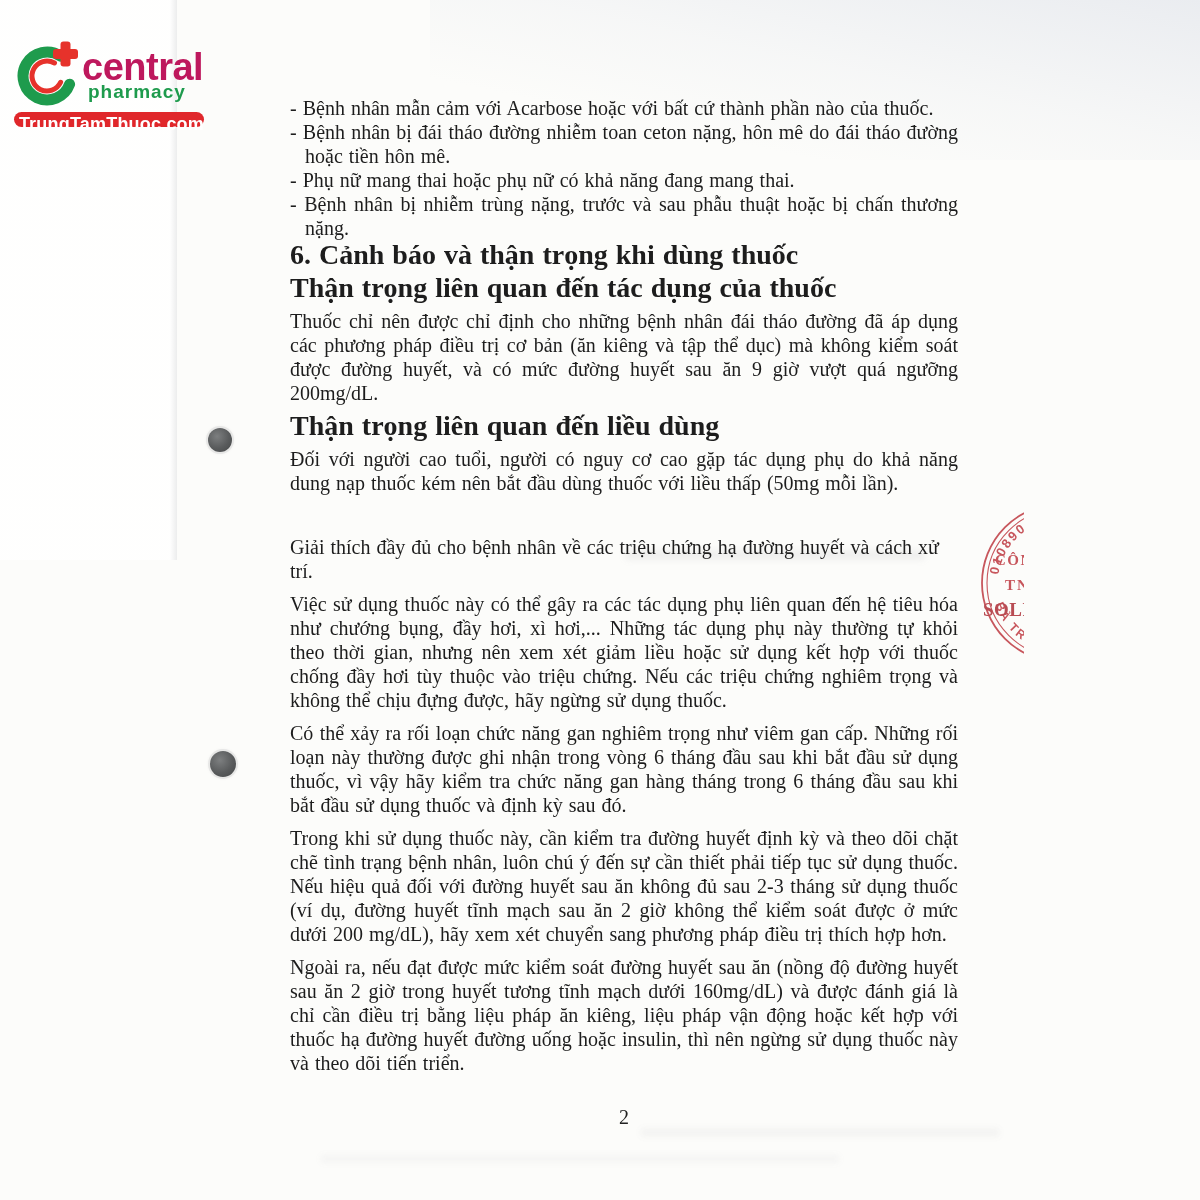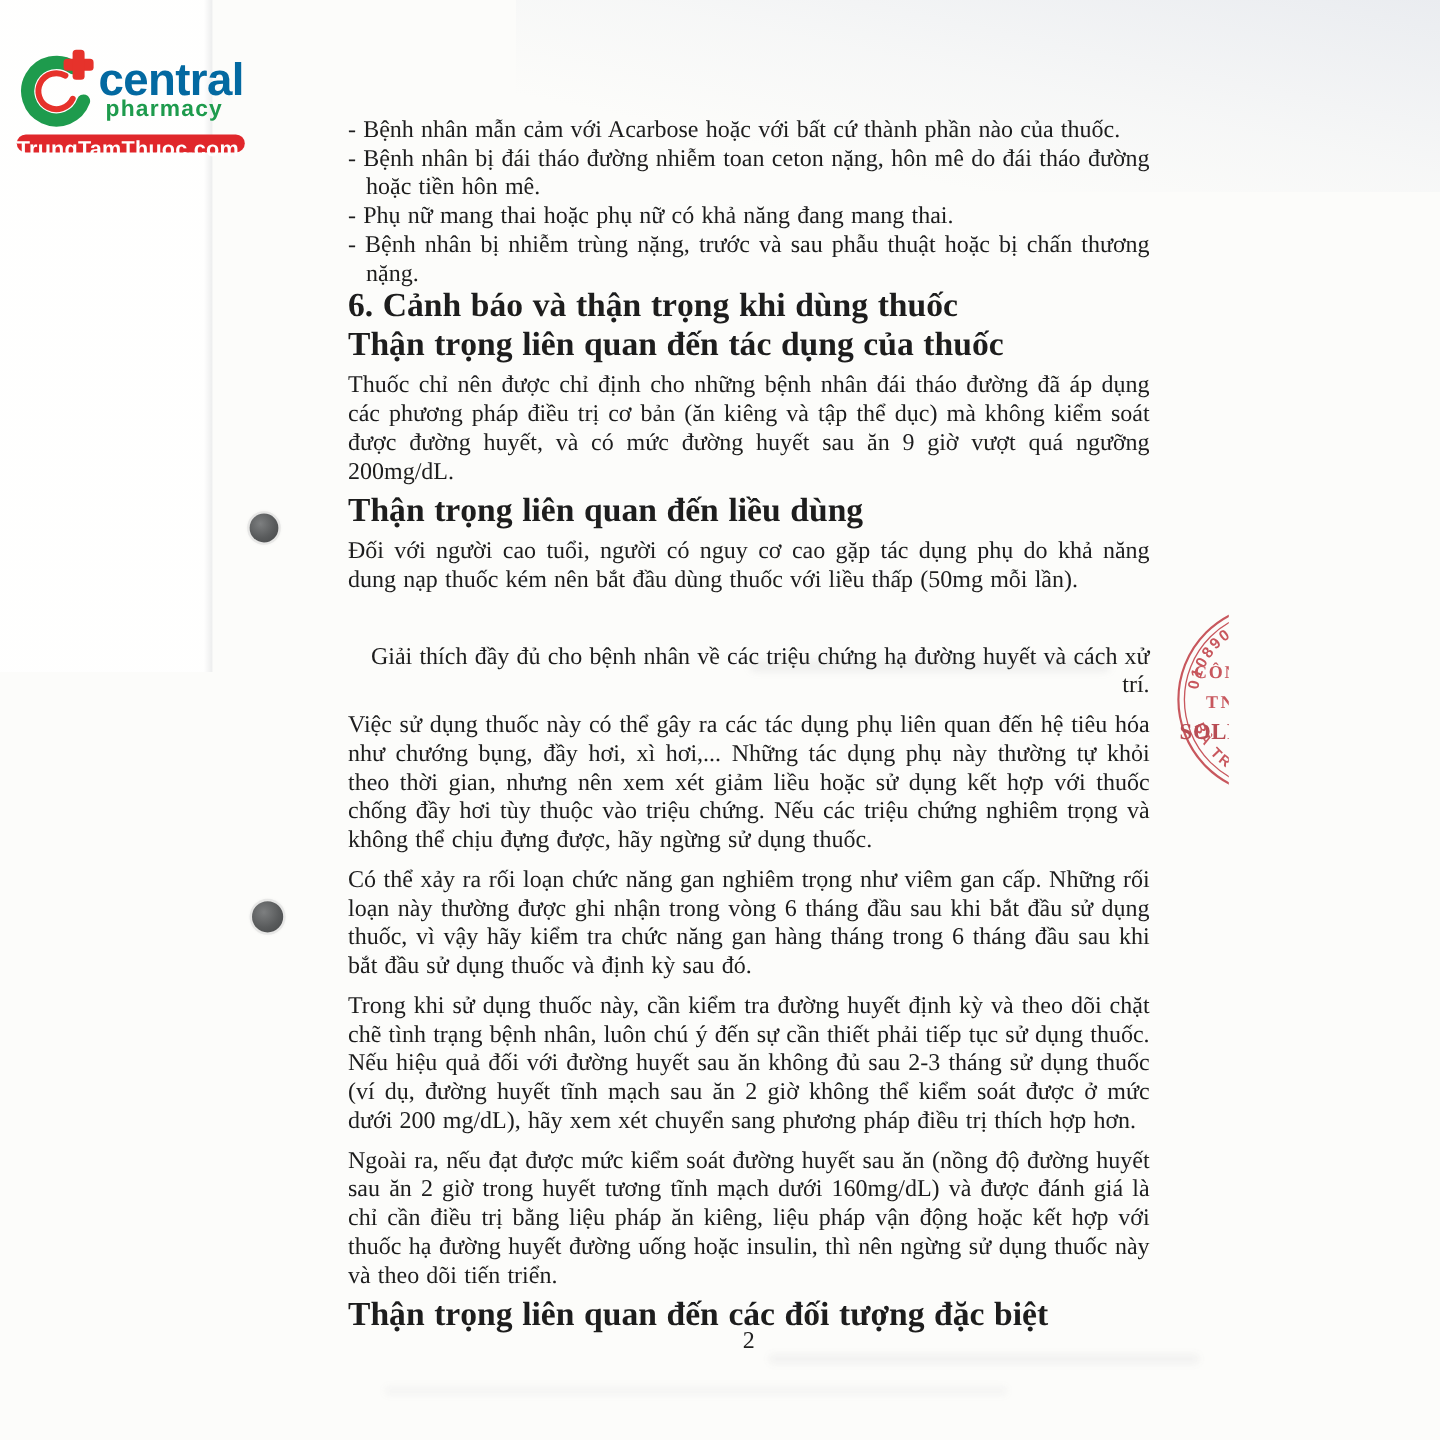--- a/index.html
+++ b/index.html
@@ -17,28 +17,28 @@
     background:linear-gradient(90deg,rgba(255,255,255,0.85) 0%,rgba(255,255,255,0.85) 96%,rgba(140,145,160,0.14) 100%);}
   
   .logo{position:absolute;left:0;top:0;width:230px;height:150px;}
   .logo .mark{position:absolute;left:16px;top:40px;}
   .logo .brand{position:absolute;left:82px;top:46px;font-family:"Liberation Sans","DejaVu Sans",sans-serif;
     font-weight:bold;font-size:38px;letter-spacing:-0.5px;}
   .logo .tagline{position:absolute;left:88px;top:81px;font-family:"Liberation Sans","DejaVu Sans",sans-serif;
     font-weight:bold;font-size:19px;letter-spacing:1px;}
   .logo .badge{position:absolute;left:14px;top:112px;width:190px;height:15px;border-radius:13px;
     font-family:"Liberation Sans","DejaVu Sans",sans-serif;font-weight:bold;font-size:18px;
-    color:#ffffff;text-align:left;line-height:25px;letter-spacing:0.2px;}
+    color:#ffffff;text-align:right;line-height:25px;letter-spacing:0.2px;}
   
   .doc{position:absolute;left:290px;top:96px;width:668px;color:#1d1d1d;
     font-size:20px;line-height:24px;word-spacing:1px;}
   .doc p{margin:0 0 9px 0;text-align:justify;}
   .doc p.bullet{margin:0;padding-left:15px;text-indent:-15px;}
   .doc h3{font-size:28px;line-height:24px;margin:3px 0 9px 0;font-weight:bold;text-align:left;}
-  .doc p.single{text-align:right;margin-top:40px;}
+  .doc p.single{text-align:left;margin-top:40px;}
   
   .hole{position:absolute;border-radius:50%;
     background:radial-gradient(circle at 38% 35%,#7d7f80 0%,#595b5c 55%,#454748 100%);
     box-shadow:0 0 0 2px rgba(230,230,228,0.9),0 0 4px rgba(0,0,0,0.12);}
   .hole.h1{left:208px;top:428px;width:24px;height:24px;}
   .hole.h2{left:210px;top:751px;width:26px;height:26px;}
   
   .stamp-clip{position:absolute;left:975px;top:497px;width:49px;height:166px;overflow:hidden;}
   .stamp-clip svg{display:block;}
   
@@ -55,21 +55,21 @@
   <div class="scan-tint"></div>
   <div class="edge-strip"></div>
 
   <div class="logo">
     <svg class="mark" width="66" height="66" viewBox="0 0 66 66">
       <path d="M 53.6 44.2 A 24 24 0 1 1 44.8 16.3" fill="none" stroke="#1e9b4d" stroke-width="11" stroke-linecap="round"></path>
       <path d="M 44.6 42.3 A 15 15 0 1 1 38.5 23.0" fill="none" stroke="#e6322b" stroke-width="5" stroke-linecap="round"></path>
       <rect x="37" y="9" width="25" height="10" rx="3" fill="#e6322b"></rect>
       <rect x="44.5" y="1.5" width="10" height="25" rx="3" fill="#e6322b"></rect>
     </svg>
-    <div class="brand" style="color:#0369a1">central</div>
+    <div class="brand" style="color:#be185d">central</div>
     <div class="tagline" style="color:#1e9b4d">pharmacy</div>
     <div class="badge" style="background:#e0272b">TrungTamThuoc.com</div>
   </div>
 
   <div class="hole h1"></div>
   <div class="hole h2"></div>
 
   <div class="ghost" style="left:625px;top:550px;width:300px;height:10px;"></div>
   <div class="ghost" style="left:640px;top:1128px;width:360px;height:9px;opacity:0.7;"></div>
   <div class="ghost" style="left:320px;top:1155px;width:520px;height:8px;opacity:0.55;"></div>
@@ -104,18 +104,17 @@
     <h3>6. Cảnh báo và thận trọng khi dùng thuốc</h3>
     <h3>Thận trọng liên quan đến tác dụng của thuốc</h3>
     <p>Thuốc chỉ nên được chỉ định cho những bệnh nhân đái tháo đường đã áp dụng các phương pháp điều trị cơ bản (ăn kiêng và tập thể dục) mà không kiểm soát được đường huyết, và có mức đường huyết sau ăn 9 giờ vượt quá ngưỡng 200mg/dL.</p>
     <h3>Thận trọng liên quan đến liều dùng</h3>
     <p>Đối với người cao tuổi, người có nguy cơ cao gặp tác dụng phụ do khả năng dung nạp thuốc kém nên bắt đầu dùng thuốc với liều thấp (50mg mỗi lần).</p>
     <p class="single">Giải thích đầy đủ cho bệnh nhân về các triệu chứng hạ đường huyết và cách xử trí.</p>
     <p>Việc sử dụng thuốc này có thể gây ra các tác dụng phụ liên quan đến hệ tiêu hóa như chướng bụng, đầy hơi, xì hơi,... Những tác dụng phụ này thường tự khỏi theo thời gian, nhưng nên xem xét giảm liều hoặc sử dụng kết hợp với thuốc chống đầy hơi tùy thuộc vào triệu chứng. Nếu các triệu chứng nghiêm trọng và không thể chịu đựng được, hãy ngừng sử dụng thuốc.</p>
     <p>Có thể xảy ra rối loạn chức năng gan nghiêm trọng như viêm gan cấp. Những rối loạn này thường được ghi nhận trong vòng 6 tháng đầu sau khi bắt đầu sử dụng thuốc, vì vậy hãy kiểm tra chức năng gan hàng tháng trong 6 tháng đầu sau khi bắt đầu sử dụng thuốc và định kỳ sau đó.</p>
     <p>Trong khi sử dụng thuốc này, cần kiểm tra đường huyết định kỳ và theo dõi chặt chẽ tình trạng bệnh nhân, luôn chú ý đến sự cần thiết phải tiếp tục sử dụng thuốc. Nếu hiệu quả đối với đường huyết sau ăn không đủ sau 2-3 tháng sử dụng thuốc (ví dụ, đường huyết tĩnh mạch sau ăn 2 giờ không thể kiểm soát được ở mức dưới 200 mg/dL), hãy xem xét chuyển sang phương pháp điều trị thích hợp hơn.</p>
     <p>Ngoài ra, nếu đạt được mức kiểm soát đường huyết sau ăn (nồng độ đường huyết sau ăn 2 giờ trong huyết tương tĩnh mạch dưới 160mg/dL) và được đánh giá là chỉ cần điều trị bằng liệu pháp ăn kiêng, liệu pháp vận động hoặc kết hợp với thuốc hạ đường huyết đường uống hoặc insulin, thì nên ngừng sử dụng thuốc này và theo dõi tiến triển.</p>
-    <h3>Thận trọng liên quan đến các đối tượng đặc biệt</h3>
   </div>
 
   <div class="pagenum">2</div>
 
 </div>
 
 </body></html>

